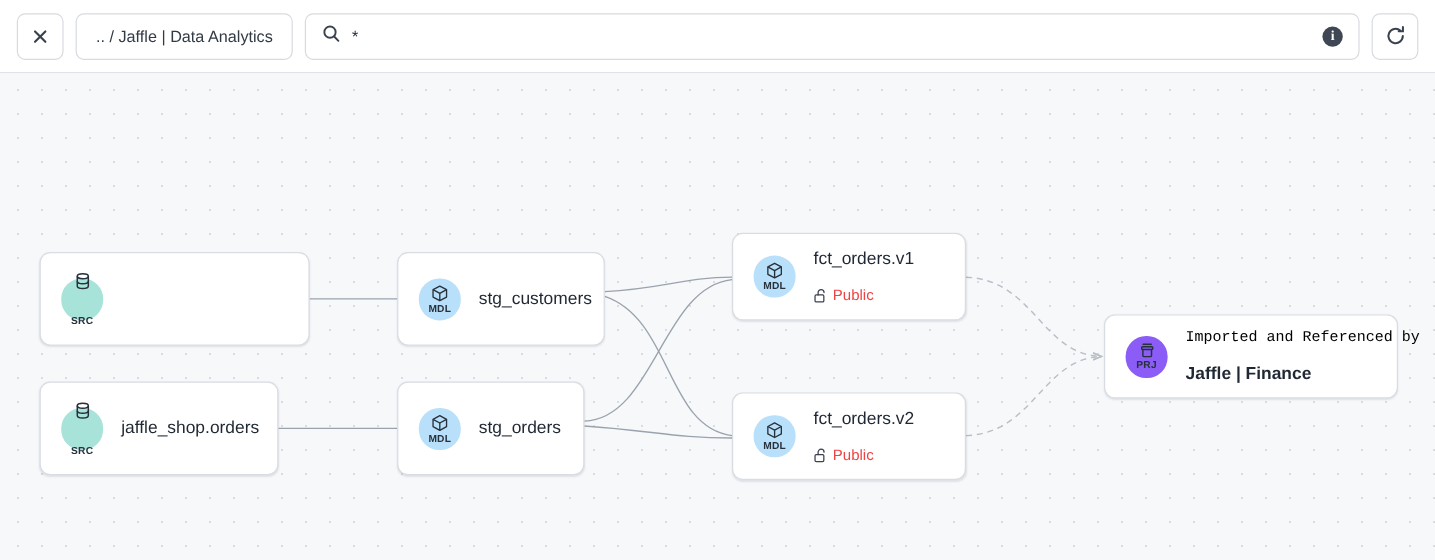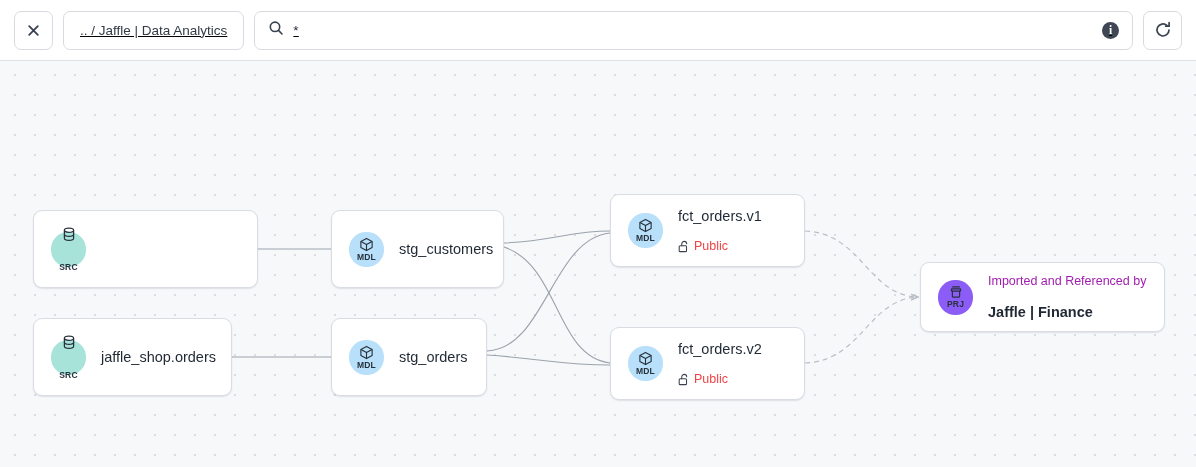--- a/index.html
+++ b/index.html
@@ -22,21 +22,20 @@
     width: 1196px;
     height: 61px;
     background: #ffffff;
     border-bottom: 1px solid #dfe3e8;
     box-sizing: border-box;
     display: flex;
     align-items: center;
     padding: 0 14px;
     gap: 10px;
     z-index: 30;
-    text-decoration: underline;
   }
   .tb-btn {
     background: #ffffff;
     border: 1px solid #d7dbe0;
     border-radius: 7px;
     height: 39px;
     display: flex;
     align-items: center;
     justify-content: center;
     box-sizing: border-box;
@@ -172,23 +171,24 @@
     color: #ef4444;
     display: flex;
     align-items: center;
     gap: 5px;
     line-height: 15px;
     white-space: nowrap;
   }
   .node-sub svg { display: block; }
   .node-caption {
     font-size: 12.5px;
-    color: #a21caf;
+    color: #000000;
     line-height: 15px;
     white-space: nowrap;
+    font-family: Liberation Mono, monospace;
   }
   .node-name2 {
     font-size: 14.5px;
     color: #1f2833;
     line-height: 18px;
     white-space: nowrap;
     font-weight: bold;
   }
 </style>
 </head>

